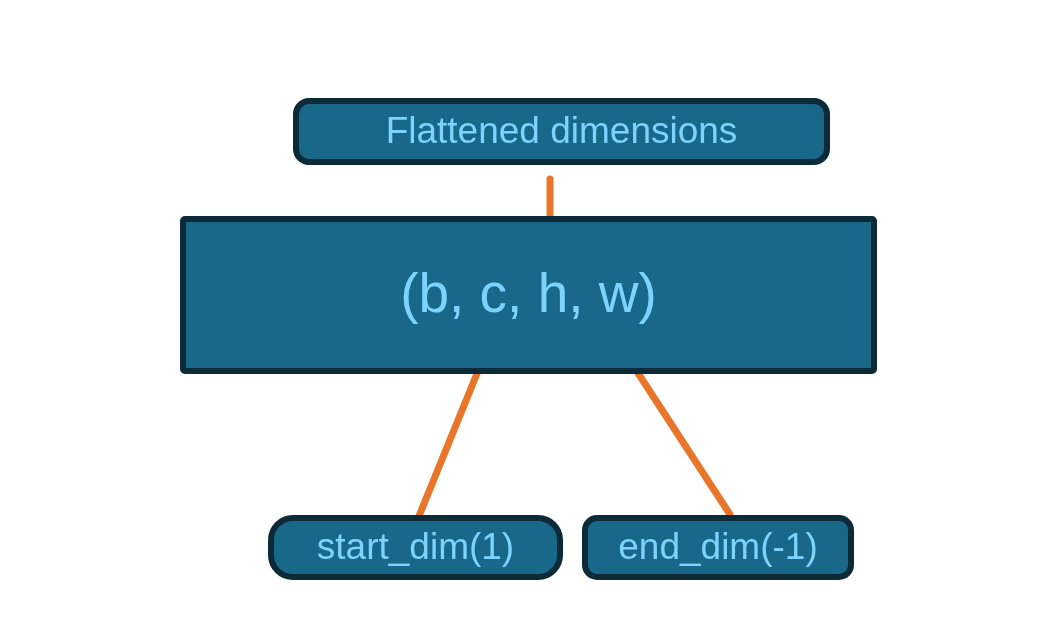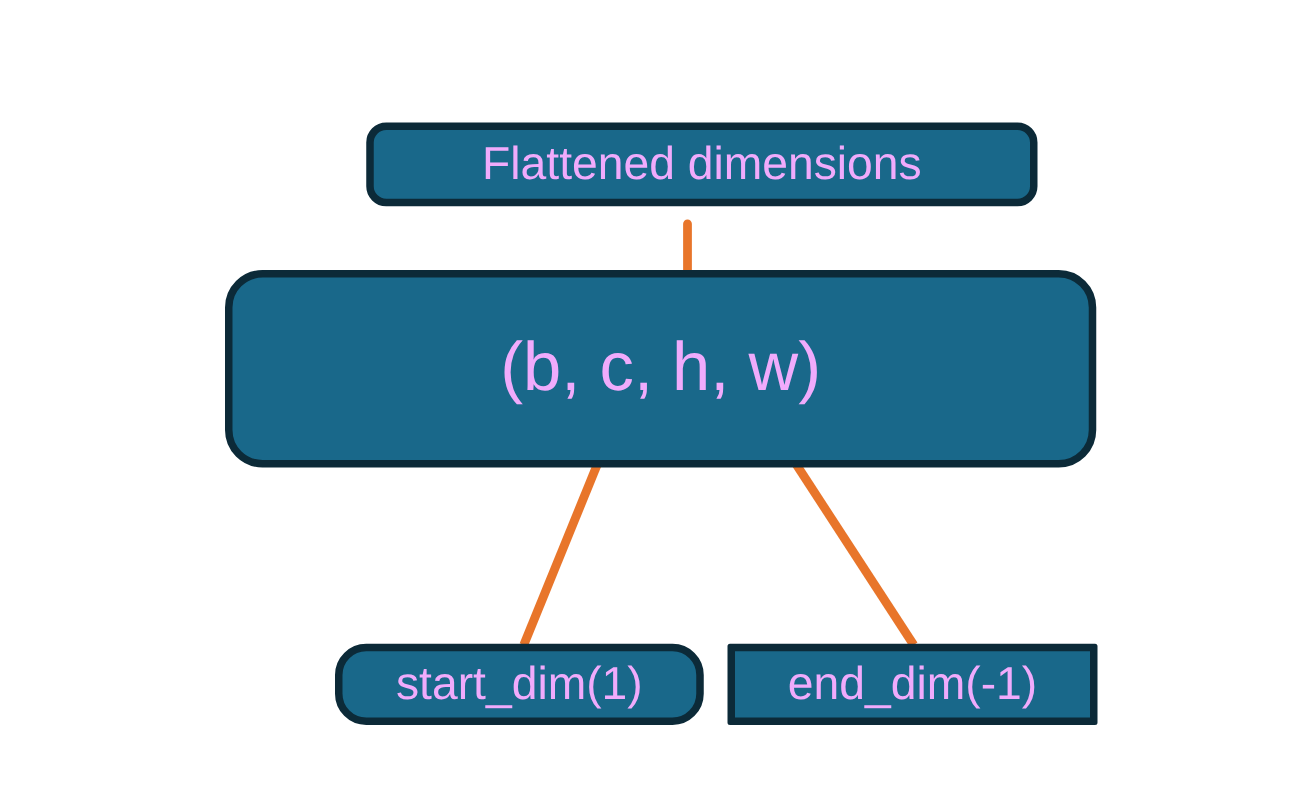--- a/index.html
+++ b/index.html
@@ -16,58 +16,58 @@
     width: 1038px;
     height: 632px;
     background: #ffffff;
     overflow: hidden;
   }
   .node {
     position: absolute;
     box-sizing: border-box;
     background: #19688A;
     border: 6px solid #0C2A38;
-    color: #f0abfc;
+    color: #7dd3fc;
     display: flex;
     align-items: center;
     justify-content: center;
     text-align: center;
     line-height: 1;
     user-select: none;
   }
   #node-flattened {
     left: 293px;
     top: 98px;
     width: 537px;
     height: 67px;
     border-radius: 16px;
     font-size: 37px;
   }
   #node-shape {
     left: 180px;
     top: 216px;
     width: 697px;
     height: 158px;
-    border-radius: 30px;
+    border-radius: 5px;
     font-size: 55px;
   }
   #node-start-dim {
     left: 268px;
     top: 515px;
     width: 295px;
     height: 65px;
     border-radius: 25px;
     font-size: 37px;
   }
   #node-end-dim {
     left: 582px;
     top: 515px;
-    width: 296px;
+    width: 272px;
     height: 65px;
-    border-radius: 2px;
+    border-radius: 15px;
     font-size: 37px;
   }
   .node-label {
     display: block;
     white-space: nowrap;
     padding-bottom: 3px;
   }
   #connectors {
     position: absolute;
     left: 0;

